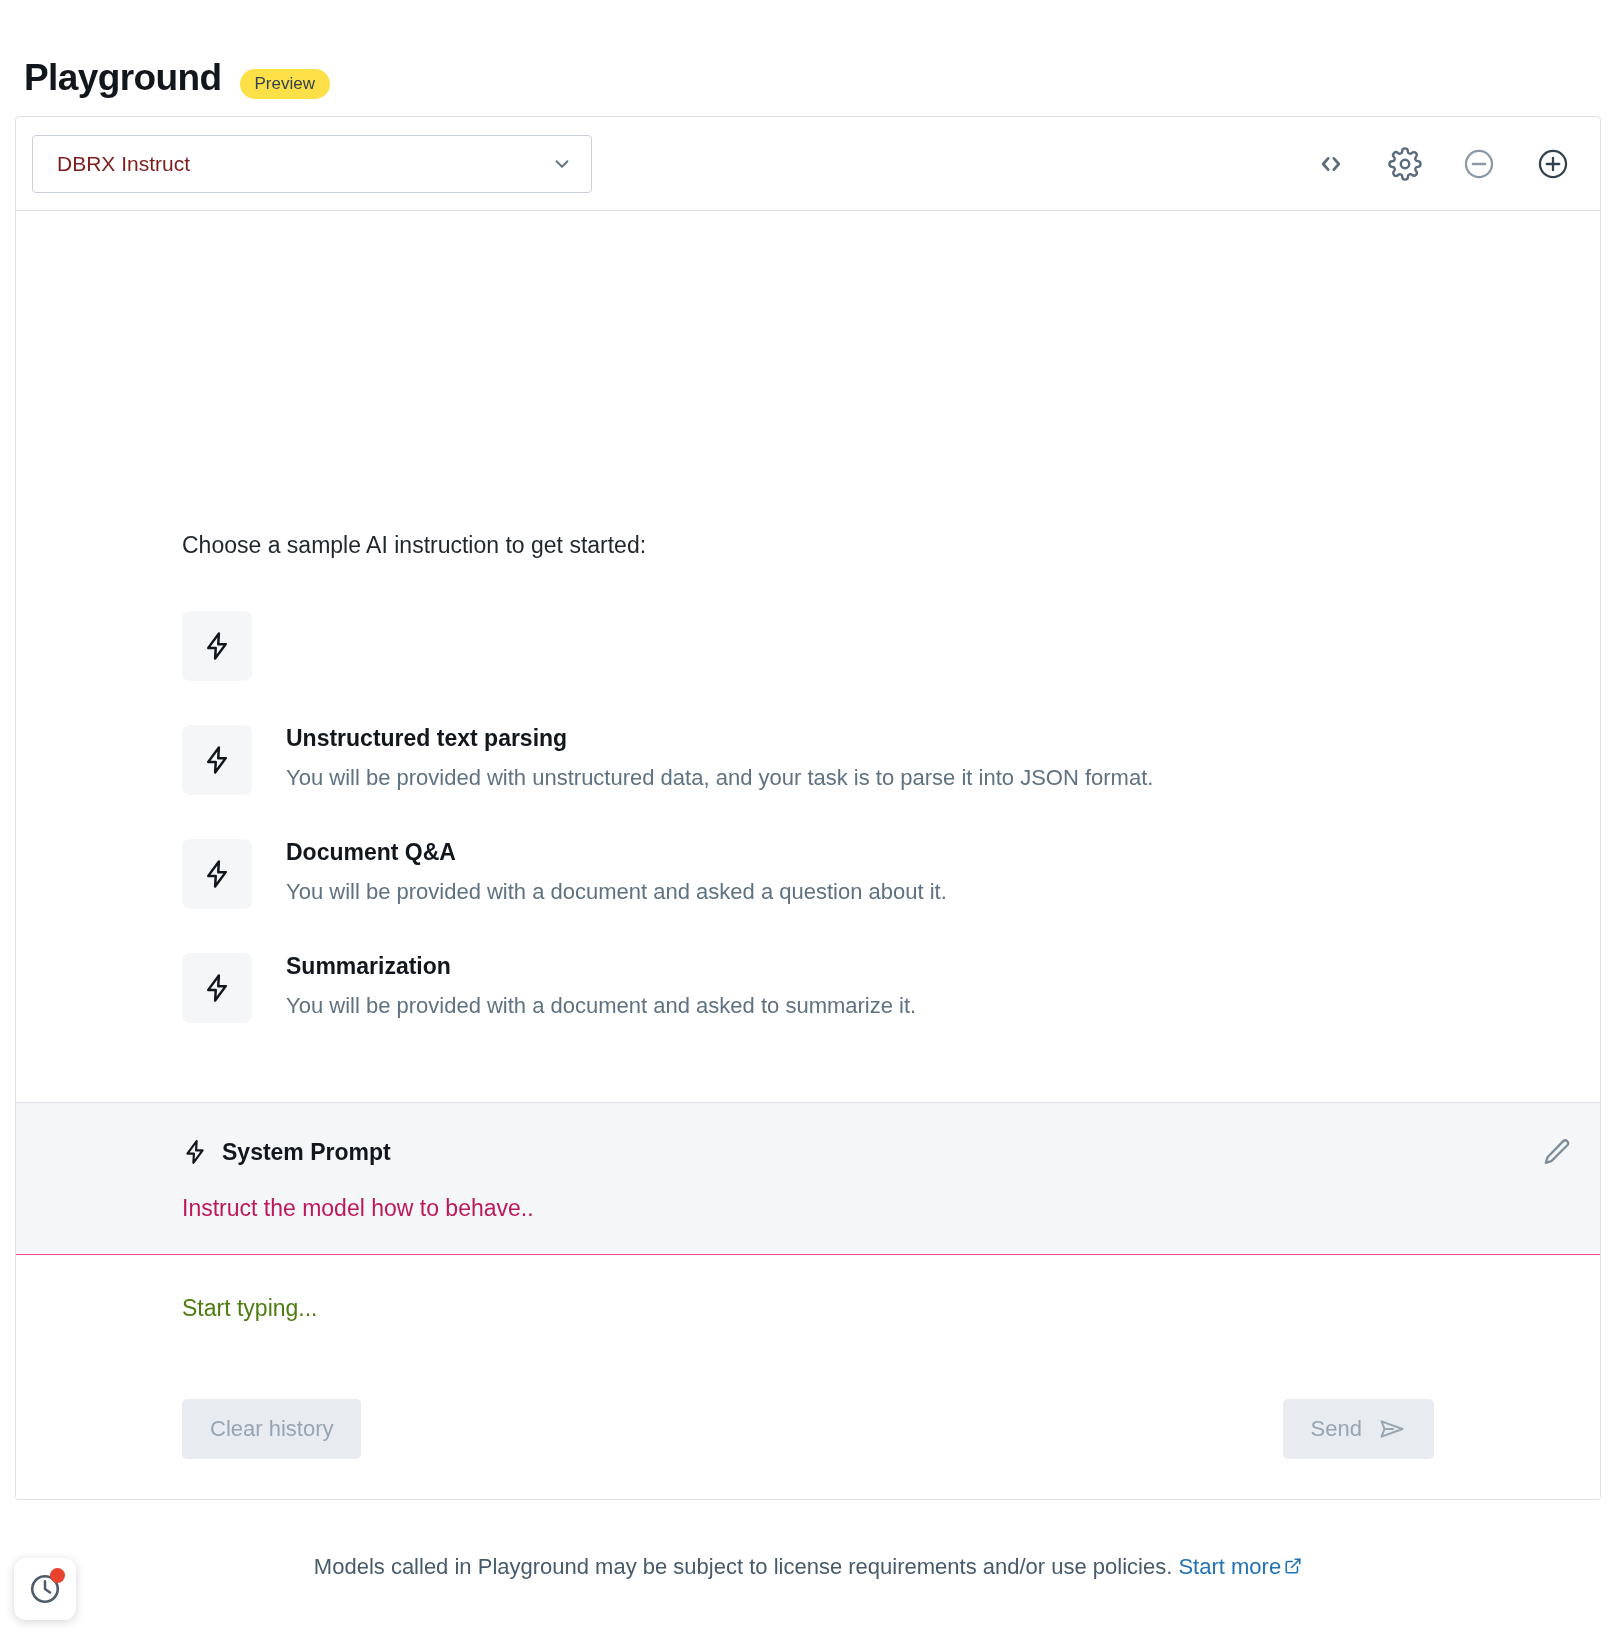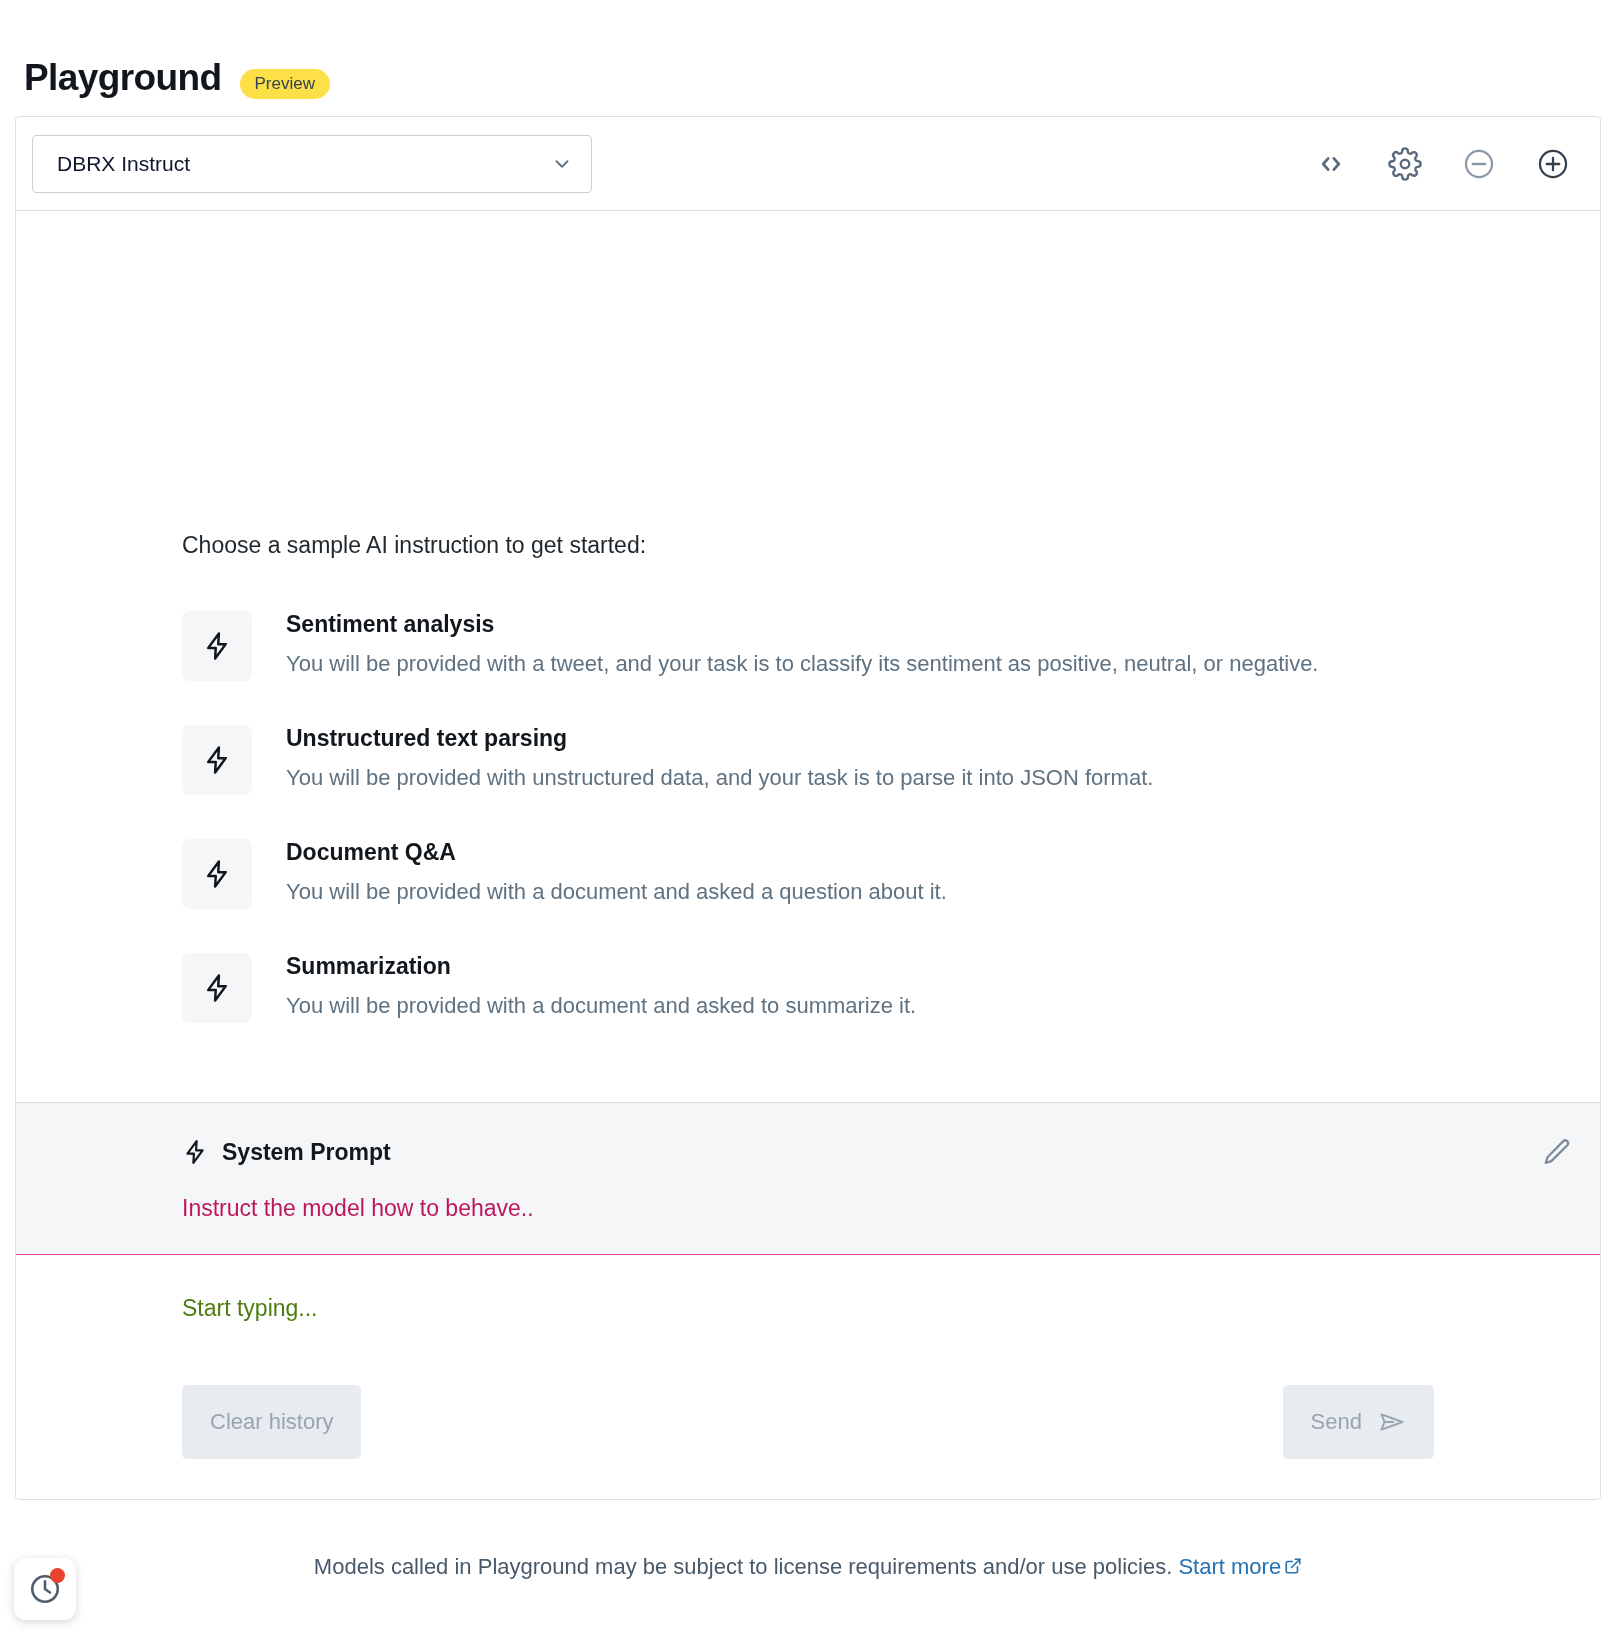--- a/index.html
+++ b/index.html
@@ -74,21 +74,21 @@
   .model-select {
     width: 560px;
     height: 58px;
     border: 1px solid #c9d1d8;
     border-radius: 4px;
     display: flex;
     align-items: center;
     justify-content: space-between;
     padding: 0 18px 0 24px;
     font-size: 21px;
-    color: #0f172a;
+    color: #7f1d1d;
     background: #fff;
     cursor: pointer;
     user-select: none;
   }
   .chev {
     width: 22px;
     height: 22px;
     color: #5f7281;
     display: block;
   }
@@ -223,21 +223,21 @@
     right: 166px;
     bottom: 40px;
     display: flex;
     align-items: center;
     justify-content: space-between;
   }
   .btn {
     background: #e8ecf1;
     border: none;
     border-radius: 5px;
-    height: 74px;
+    height: 60px;
     padding: 0 28px;
     font-family: "Liberation Sans", sans-serif;
     font-size: 22px;
     color: #97a4b1;
     display: inline-flex;
     align-items: center;
     gap: 16px;
     cursor: default;
   }
   .send-arrow {
@@ -354,24 +354,20 @@
 
   <div class="card-body">
     <div class="samples">
       <div class="samples-heading">Choose a sample AI instruction to get started:</div>
 
       <div class="sample-row">
         <div class="sample-icon-box">
           <svg class="bolt" viewBox="0 0 24 24" fill="none" stroke="currentColor" stroke-width="2" stroke-linecap="round" stroke-linejoin="round">
             <polygon points="13.5 2 5 13.5 11 13.5 10.5 22 19 10.5 13 10.5 13.5 2"></polygon>
           </svg>
-        </div>
-        <div class="sample-text">
-          <div class="sample-title">Sentiment analysis</div>
-          <div class="sample-desc">You will be provided with a tweet, and your task is to classify its sentiment as positive, neutral, or negative.</div>
         </div>
       </div>
 
       <div class="sample-row">
         <div class="sample-icon-box">
           <svg class="bolt" viewBox="0 0 24 24" fill="none" stroke="currentColor" stroke-width="2" stroke-linecap="round" stroke-linejoin="round">
             <polygon points="13.5 2 5 13.5 11 13.5 10.5 22 19 10.5 13 10.5 13.5 2"></polygon>
           </svg>
         </div>
         <div class="sample-text">

